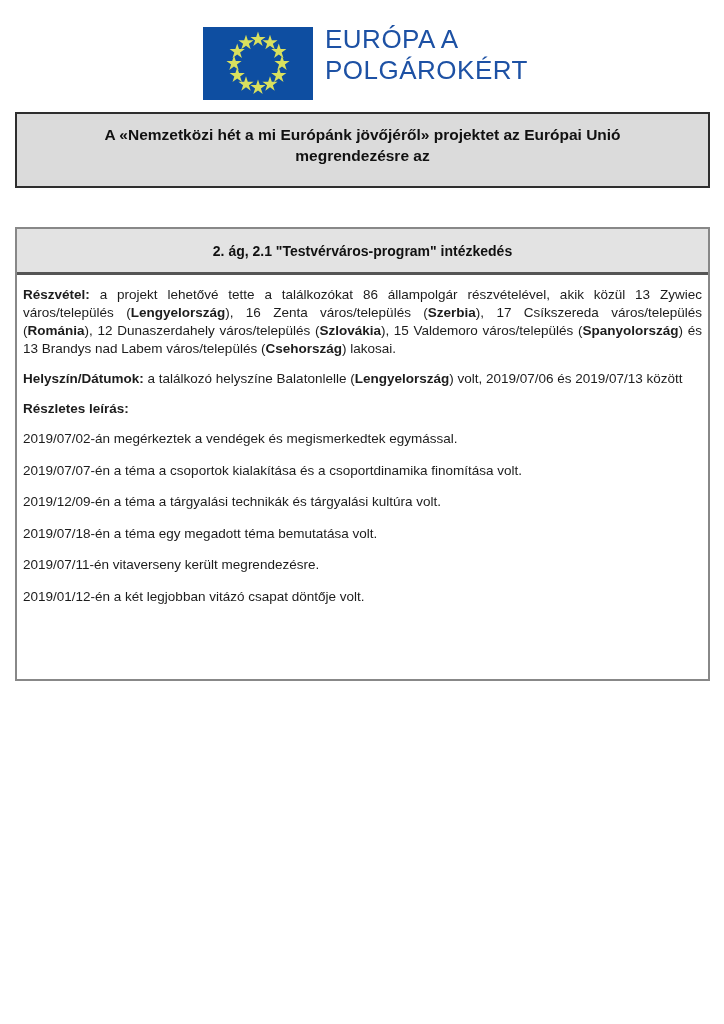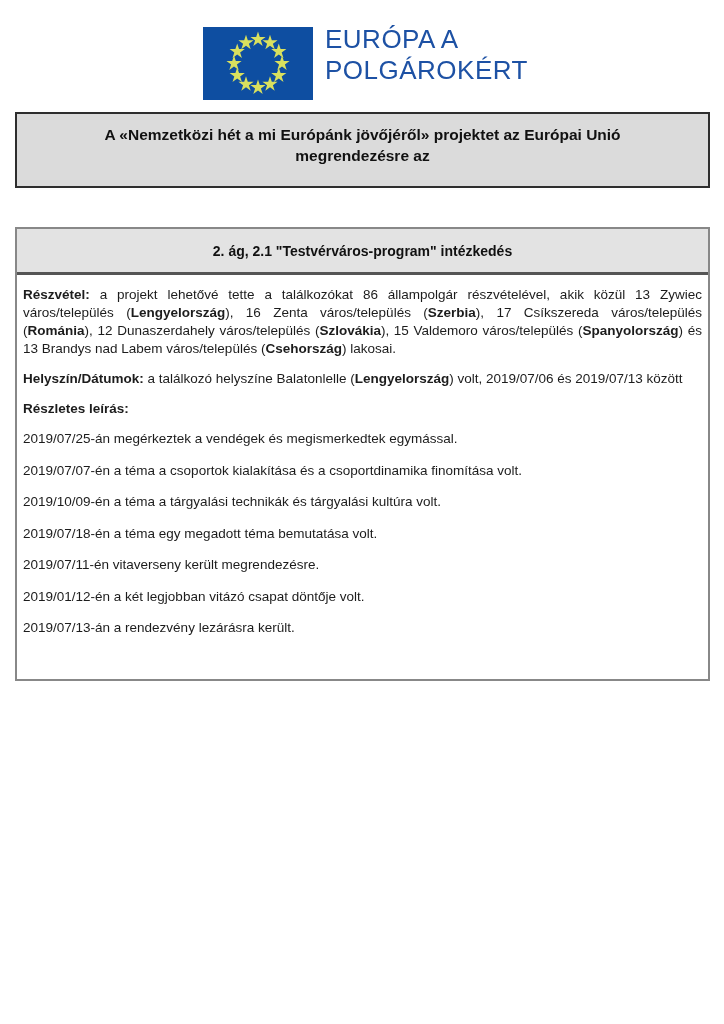--- a/index.html
+++ b/index.html
@@ -125,23 +125,22 @@
     <div>A «Nemzetközi hét a mi Európánk jövőjéről» projektet az Európai Unió</div>
     <div>megrendezésre az</div>
   </section>
 
   <section class="measure-table">
     <div class="table-header">2. ág, 2.1 "Testvérváros-program" intézkedés</div>
     <div class="table-body">
       <p class="just"><span class="b">Részvétel:</span><span> a projekt lehetővé tette a találkozókat 86 állampolgár részvételével, akik közül 13 Zywiec város/település (</span><span class="b">Lengyelország</span><span>), 16 Zenta város/település (</span><span class="b">Szerbia</span><span>), 17 Csíkszereda város/település (</span><span class="b">Románia</span><span>), 12 Dunaszerdahely város/település (</span><span class="b">Szlovákia</span><span>), 15 Valdemoro város/település (</span><span class="b">Spanyolország</span><span>) és 13 Brandys nad Labem város/település (</span><span class="b">Csehország</span><span>) lakosai.</span></p>
       <p><span class="b">Helyszín/Dátumok:</span><span> a találkozó helyszíne Balatonlelle (</span><span class="b">Lengyelország</span><span>) volt, 2019/07/06 és 2019/07/13 között</span></p>
       <p><span class="b">Részletes leírás:</span></p>
-      <p class="item">2019/07/25-án megérkeztek a vendégek és megismerkedtek egymással.</p>
+      <p class="item">2019/07/02-án megérkeztek a vendégek és megismerkedtek egymással.</p>
       <p class="item">2019/07/07-én a téma a csoportok kialakítása és a csoportdinamika finomítása volt.</p>
-      <p class="item">2019/10/09-én a téma a tárgyalási technikák és tárgyalási kultúra volt.</p>
+      <p class="item">2019/12/09-én a téma a tárgyalási technikák és tárgyalási kultúra volt.</p>
       <p class="item">2019/07/18-én a téma egy megadott téma bemutatása volt.</p>
       <p class="item">2019/07/11-én vitaverseny került megrendezésre.</p>
       <p class="item">2019/01/12-én a két legjobban vitázó csapat döntője volt.</p>
-      <p class="item">2019/07/13-án a rendezvény lezárásra került.</p>
     </div>
   </section>
 
 </div>
 
 </body></html>

